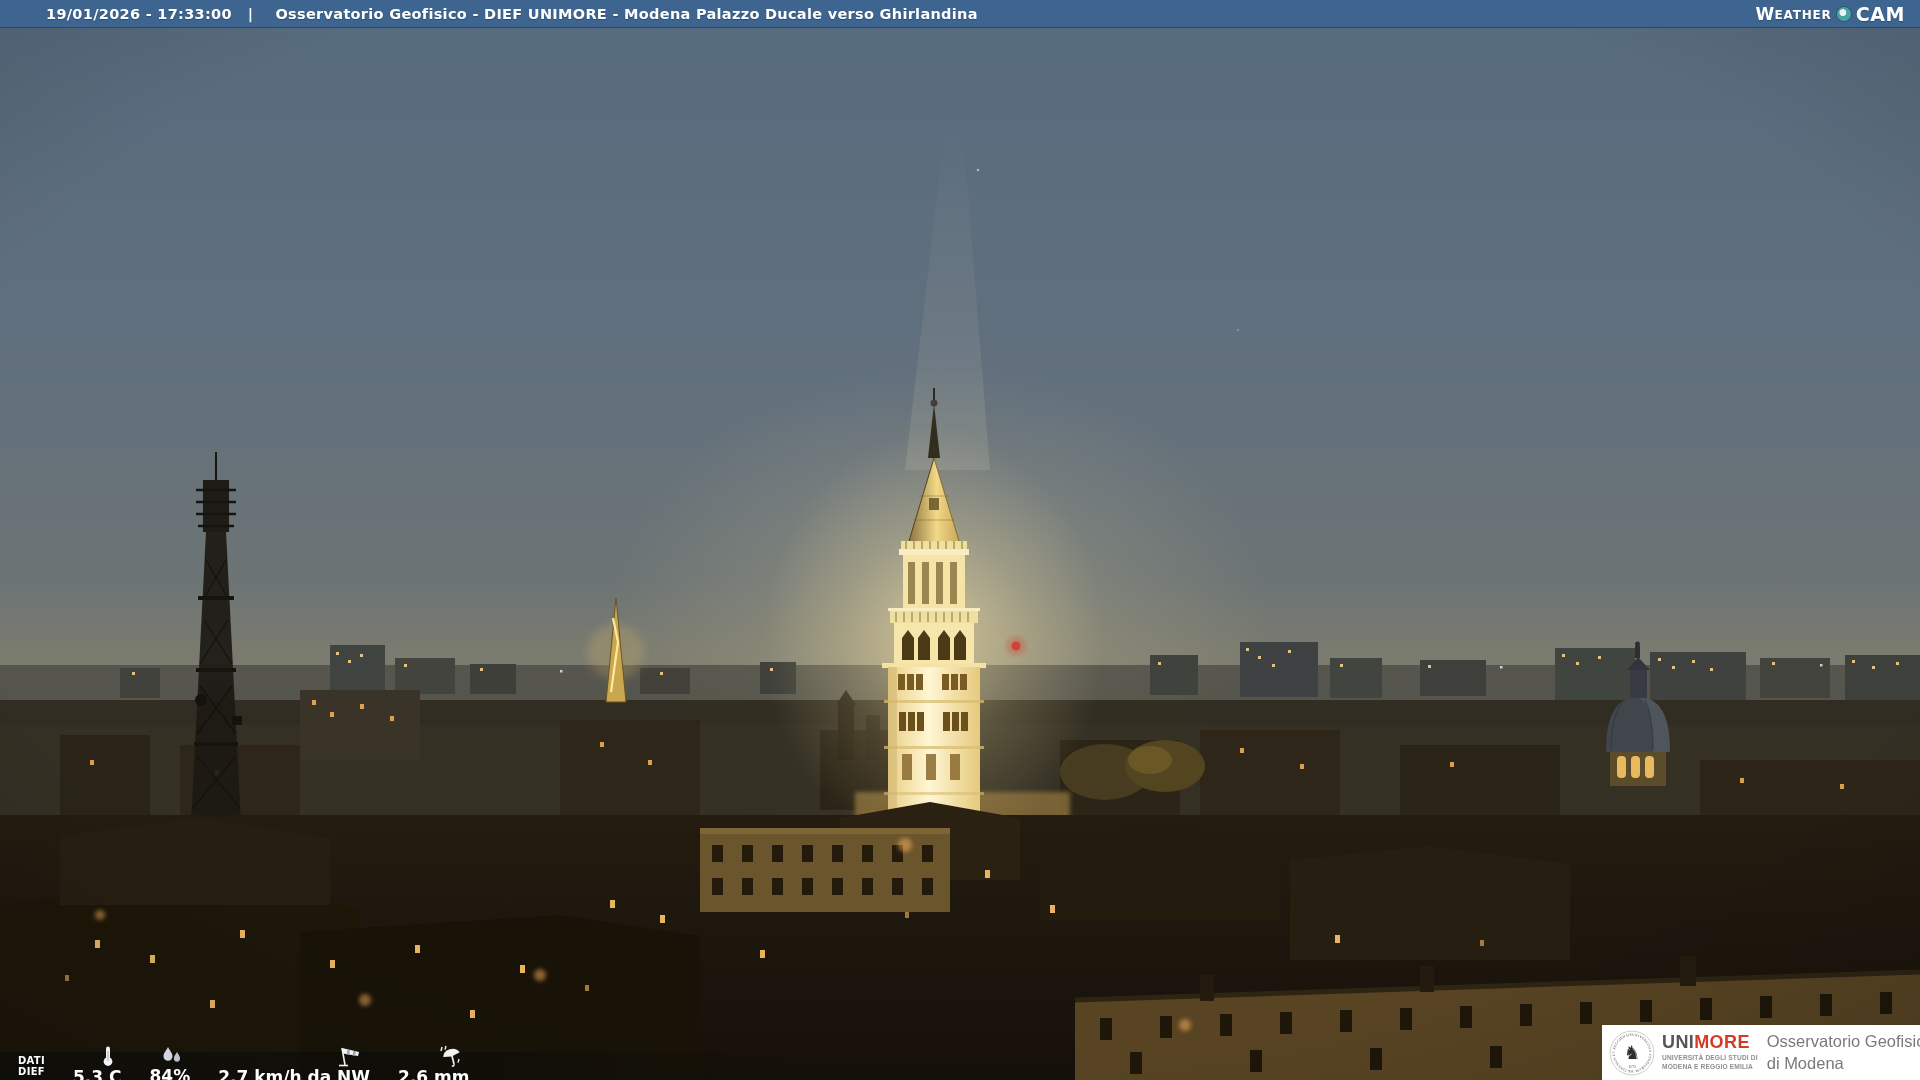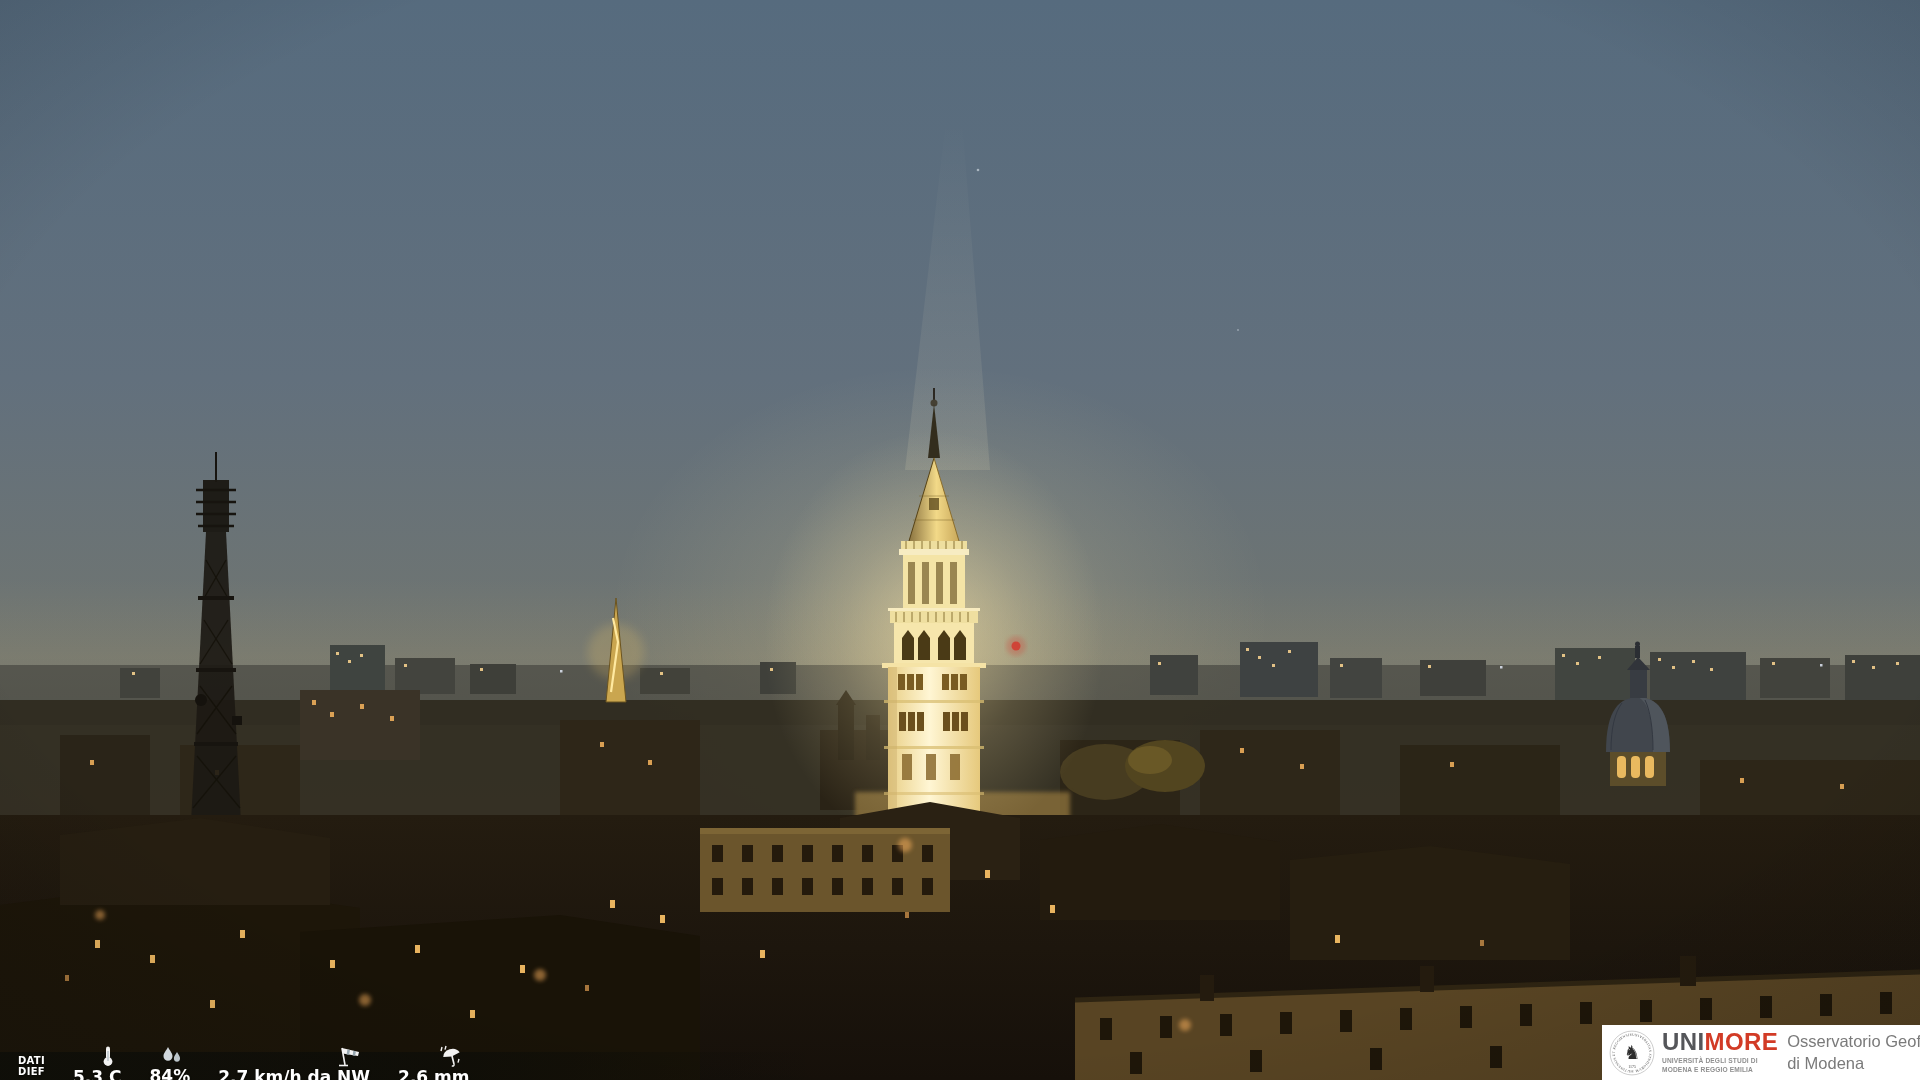--- a/index.html
+++ b/index.html
@@ -32,21 +32,21 @@
         display:flex;flex-direction:column;letter-spacing:.3px;}
   .witem{display:flex;align-items:flex-end;margin-right:28px;white-space:nowrap;flex-direction:column;}
   .wicon{margin-right:7px;display:flex;align-items:center;opacity:.95;}
 
   
   .logobox{position:absolute;right:0;bottom:0;width:318px;height:55px;background:#fff;
            display:flex;align-items:center;box-sizing:border-box;padding:0 8px 0 7px;
            font-family:"Liberation Sans",sans-serif;}
   .sealwrap{flex:0 0 auto;display:flex;}
   .wordblock{display:flex;flex-direction:column;margin-left:7px;flex:0 0 auto;}
-  .wordmark{font-size:24px;font-weight:bold;letter-spacing:.4px;line-height:1;color:#55565a;}
+  .wordmark{font-size:18px;font-weight:bold;letter-spacing:.4px;line-height:1;color:#55565a;}
   .wordmark .more{color:#d23b26;}
   .unisub{font-size:6.6px;font-weight:bold;color:#8f8f8f;letter-spacing:.15px;
           line-height:1.3;margin-top:3px;}
   .obs{font-size:16.5px;color:#7a7a7a;line-height:1.28;margin-left:9px;white-space:nowrap;}
 </style>
 </head>
 <body>
 
 <div class="stage">
 
@@ -431,20 +431,31 @@
           <circle cx="540" cy="975" r="6"></circle>
         <circle cx="1185" cy="1025" r="6"></circle>
           <circle cx="905" cy="845" r="7"></circle>
         <circle cx="100" cy="915" r="5"></circle>
       </g>
     </g>
 
     <rect x="0" y="0" width="1920" height="1080" fill="url(#vign)"></rect>
   </svg>
 
+  <header class="topbar">
+    <span class="ts">19/01/2026 - 17:33:00</span>
+    <span class="sep">|</span>
+    <span class="title">Osservatorio Geofisico - DIEF UNIMORE - Modena Palazzo Ducale verso Ghirlandina</span>
+    <div class="brand">
+      <span class="w-big">W</span>
+      <span class="w-small">EATHER</span>
+      <span class="lens"></span>
+      <span class="cam">CAM</span>
+    </div>
+  </header>
 
   <footer class="databar">
     <div class="dati">
       <span>DATI</span>
       <span>DIEF</span>
     </div>
 
     <div class="witem">
       <span class="wicon">
         <svg width="14" height="22" viewBox="0 0 14 22">

